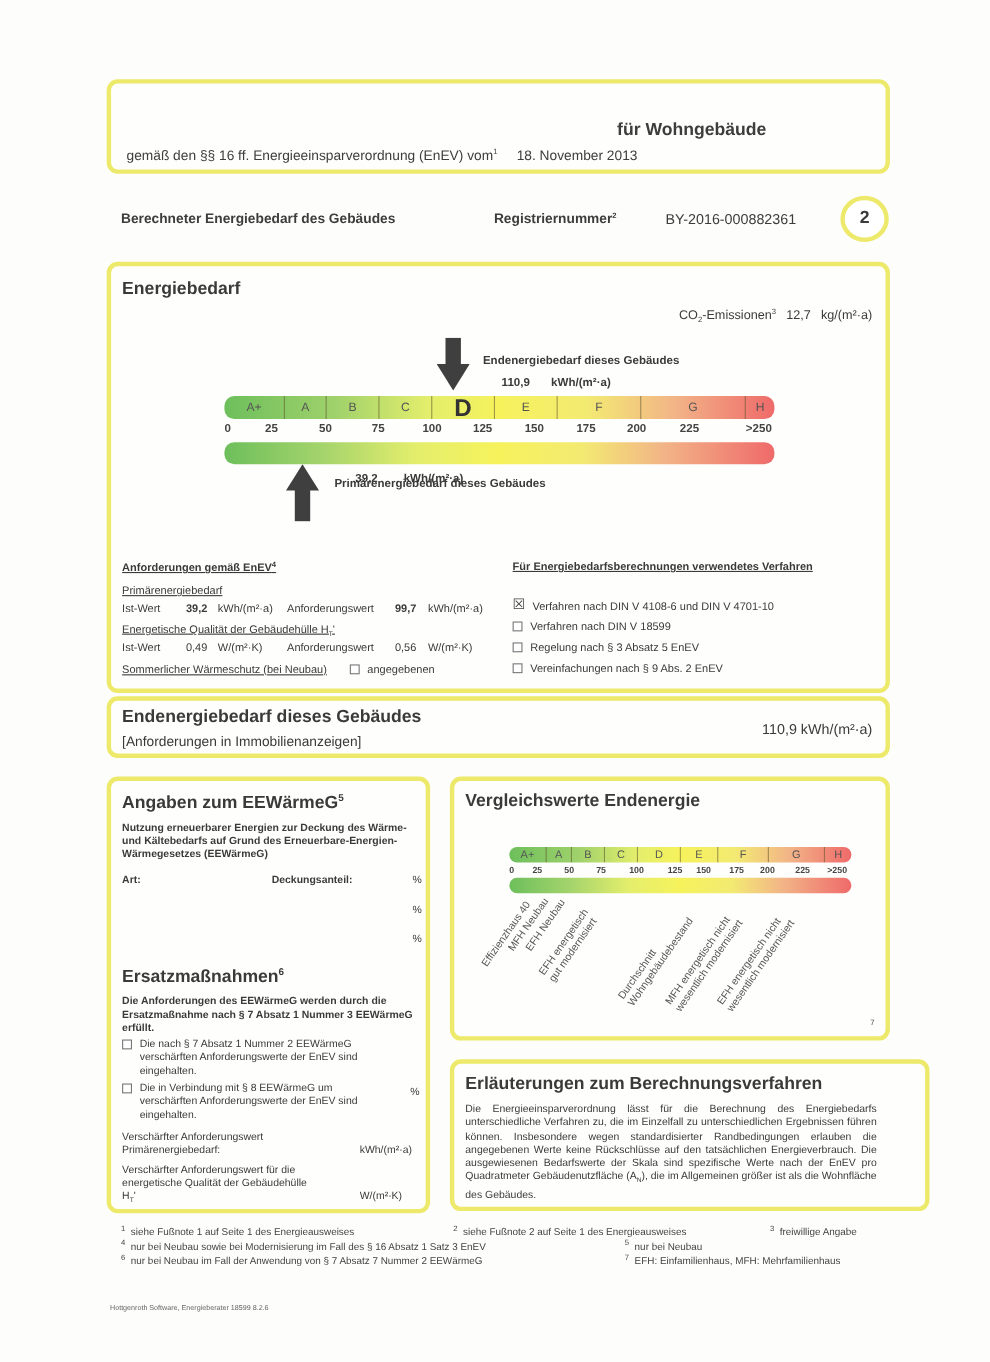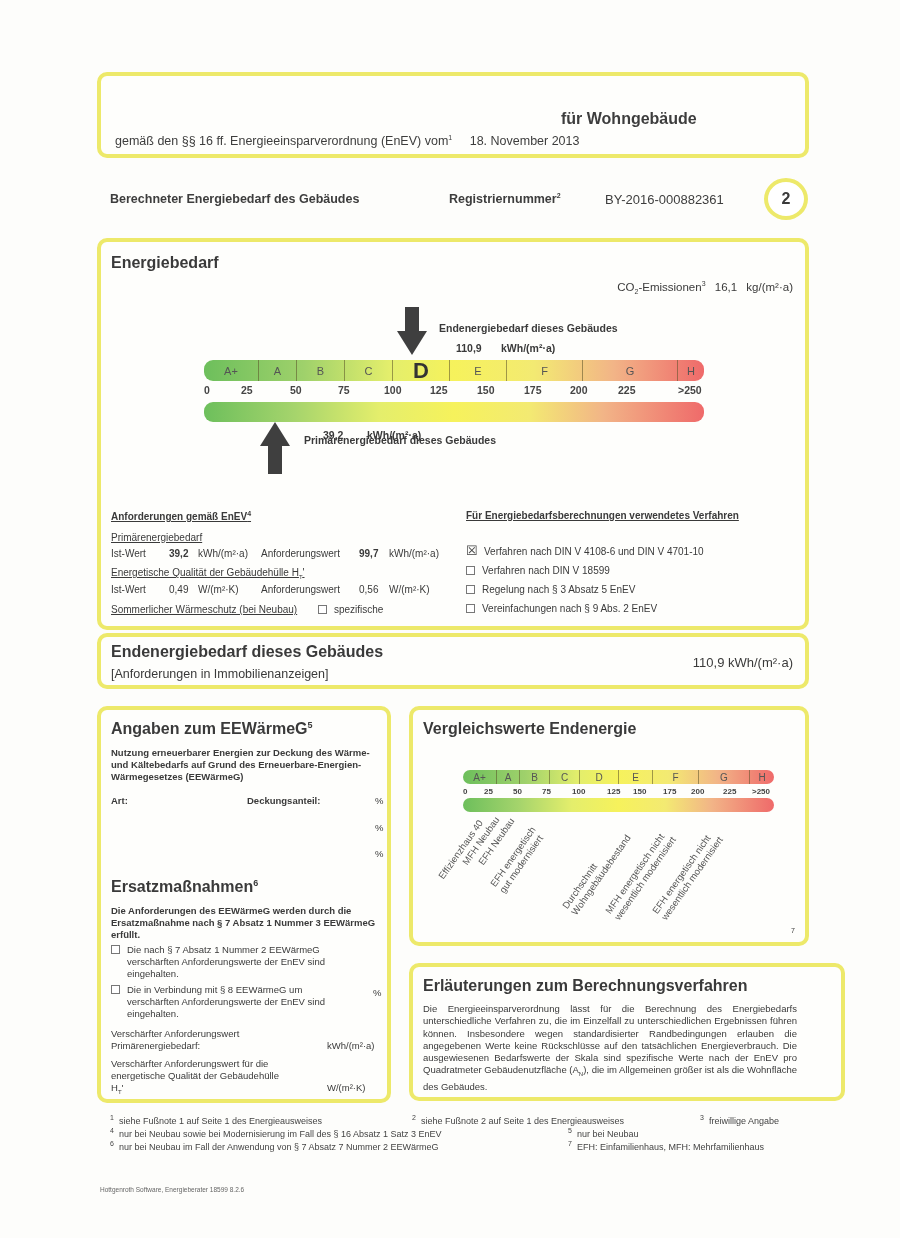--- a/index.html
+++ b/index.html
@@ -40,21 +40,21 @@
 <div class="abs hdr-row" style="left:449px; top:192px;">
   <span>Registriernummer</span><sup>2</sup>
 </div>
 <div class="abs" style="left:605px; top:192px; font-size:13px; color:#3d3d3d;">BY-2016-000882361</div>
 <div class="page-circle">2</div>
 
 <div class="ybox" style="left:97px; top:238px; width:712px; height:392px;">
   <h2 class="abs" style="left:10px; top:12px;">Energiebedarf</h2>
   <div class="abs" style="right:12px; top:38px; font-size:11.5px;">
     <span>CO</span><sub style="font-size:7px;">2</sub><span>-Emissionen</span><sup>3</sup>
-    <span style="margin-left:6px;">16,1</span>
+    <span style="margin-left:6px;">12,7</span>
     <span style="margin-left:6px;">kg/(m²·a)</span>
   </div>
 
   <div class="abs" style="left:296px; top:65px; width:30px; height:48px;">
     <svg width="30" height="48" viewBox="0 0 30 48">
         <rect x="8" y="0" width="14" height="26" fill="#3f3f3f"></rect>
         <polygon points="0,24 30,24 15,48" fill="#3f3f3f"></polygon>
       </svg>
   </div>
   <div class="abs" style="left:338px; top:80px; font-size:10.5px; font-weight:bold;">Endenergiebedarf dieses Gebäudes</div>
@@ -115,21 +115,21 @@
   <div class="abs small" style="left:10px; top:342px; width:340px;">
     <span>Ist-Wert</span>
     <span style="position:absolute; left:58px;">0,49</span>
     <span style="position:absolute; left:87px;">W/(m²·K)</span>
     <span style="position:absolute; left:150px;">Anforderungswert</span>
     <span style="position:absolute; left:248px;">0,56</span>
     <span style="position:absolute; left:278px;">W/(m²·K)</span>
   </div>
   <div class="abs small" style="left:10px; top:362px;">
     <span class="u">Sommerlicher Wärmeschutz (bei Neubau)</span>
-    <span style="margin-left:18px;" class="cb"></span><span>spezifische</span>
+    <span style="margin-left:18px;" class="cb"></span><span>angegebenen</span>
   </div>
 
   <div class="abs small u" style="left:365px; top:268px; font-weight:bold;">Für Energiebedarfsberechnungen verwendetes Verfahren</div>
   <div class="abs small" style="left:365px; top:304px;">
     <span class="cbx">☒</span><span>Verfahren nach DIN V 4108-6 und DIN V 4701-10</span>
   </div>
   <div class="abs small" style="left:365px; top:323px;">
     <span class="cb"></span><span>Verfahren nach DIN V 18599</span>
   </div>
   <div class="abs small" style="left:365px; top:342px;">

